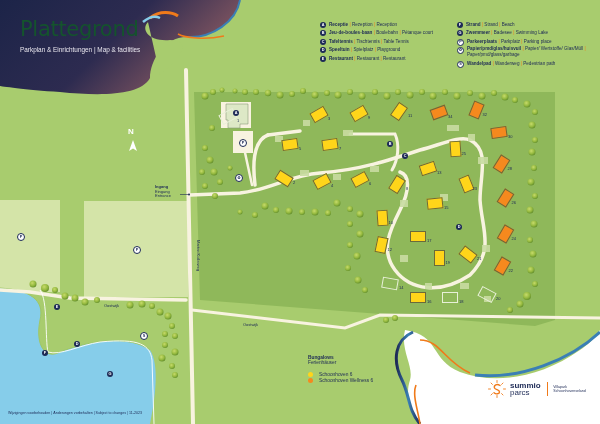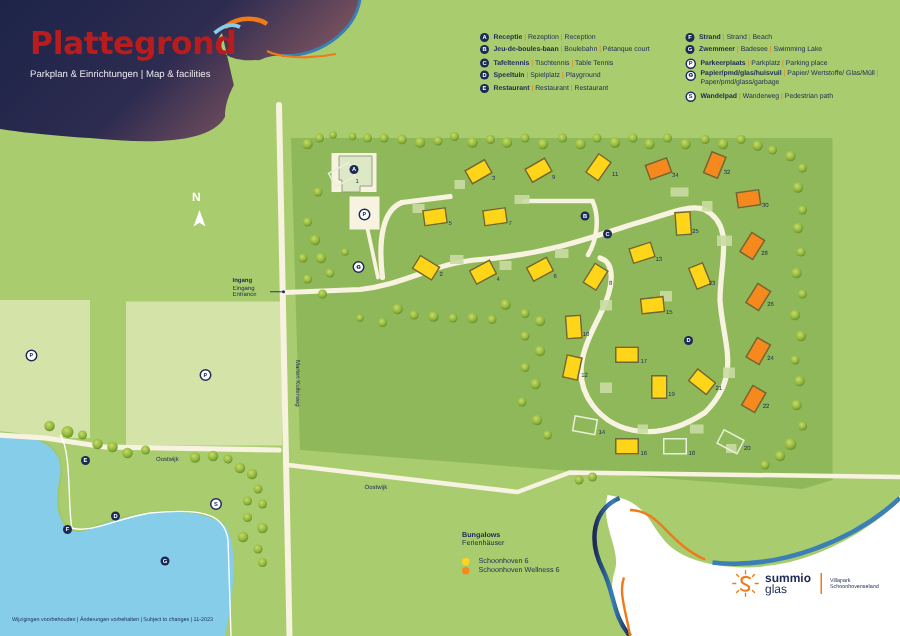--- a/index.html
+++ b/index.html
@@ -1,19 +1,19 @@
 <!DOCTYPE html>
 <html><head>
 <meta charset="utf-8">
 <style>
   html,body{margin:0;padding:0;}
   body{width:600px;height:424px;overflow:hidden;position:relative;background:#a8cc6e;font-family:"Liberation Sans",sans-serif;}
   #map{position:absolute;left:0;top:0;width:600px;height:424px;}
   .title-block{position:absolute;left:20px;top:18px;}
-  .title{color:#b91c1c;font-weight:bold;font-size:21px;line-height:22px;font-family:"DejaVu Sans",sans-serif;letter-spacing:-0.3px;}
+  .title{color:#14532d;font-weight:normal;font-size:21px;line-height:22px;font-family:"DejaVu Sans",sans-serif;letter-spacing:-0.3px;}
   .subtitle{color:#e8e6ee;font-size:6.4px;margin-top:6px;}
   .legend{position:absolute;font-size:4.6px;color:#1d2a56;line-height:8.4px;}
   .legend .row{display:flex;align-items:flex-start;gap:3px;}
   .legend .badge{width:6px;height:6px;border-radius:50%;background:#1d2a56;color:#fff;font-size:3.8px;line-height:6px;text-align:center;font-weight:bold;flex:none;margin-top:1px;}
   .legend .badge.light{background:#fff;color:#1d2a56;border:0.6px solid #1d2a56;width:5px;height:5px;line-height:5px;}
   .legend b{font-weight:bold;}
   .legend .sep{color:#f07a1a;}
   .bung{position:absolute;left:308px;top:355px;font-size:4.8px;color:#1d2a56;}
   .bung .h{font-weight:bold;}
   .bung .dotrow{display:flex;align-items:center;gap:6px;margin-top:1px;}
@@ -375,21 +375,21 @@
       <line x1="0.5" y1="9" x2="2.5" y2="9"></line>
         <line x1="17.5" y1="9" x2="15.5" y2="9"></line>
       <line x1="3" y1="15" x2="4.4" y2="13.6"></line>
         <line x1="15" y1="15" x2="13.6" y2="13.6"></line>
         <line x1="9" y1="17.5" x2="9" y2="15.5"></line>
     </g>
     <path d="M12 5.5 C9 3.5 5.5 5 6.5 8 C7.5 10 11.5 9.5 11.5 12 C11.5 14 8 14.5 6 12.8" fill="none" stroke="#f07a1a" stroke-width="1.4" stroke-linecap="round"></path>
   </svg>
   <div class="brand">
     <b>summio</b>
-    <span>glas</span>
+    <span>parcs</span>
   </div>
   <div class="vline"></div>
   <div class="park">
     <div>Villapark</div>
     <div>Schoonhovenseland</div>
   </div>
 </div>
 
 <div class="footnote">Wijzigingen voorbehouden | Änderungen vorbehalten | Subject to changes | 11-2023</div>
 

